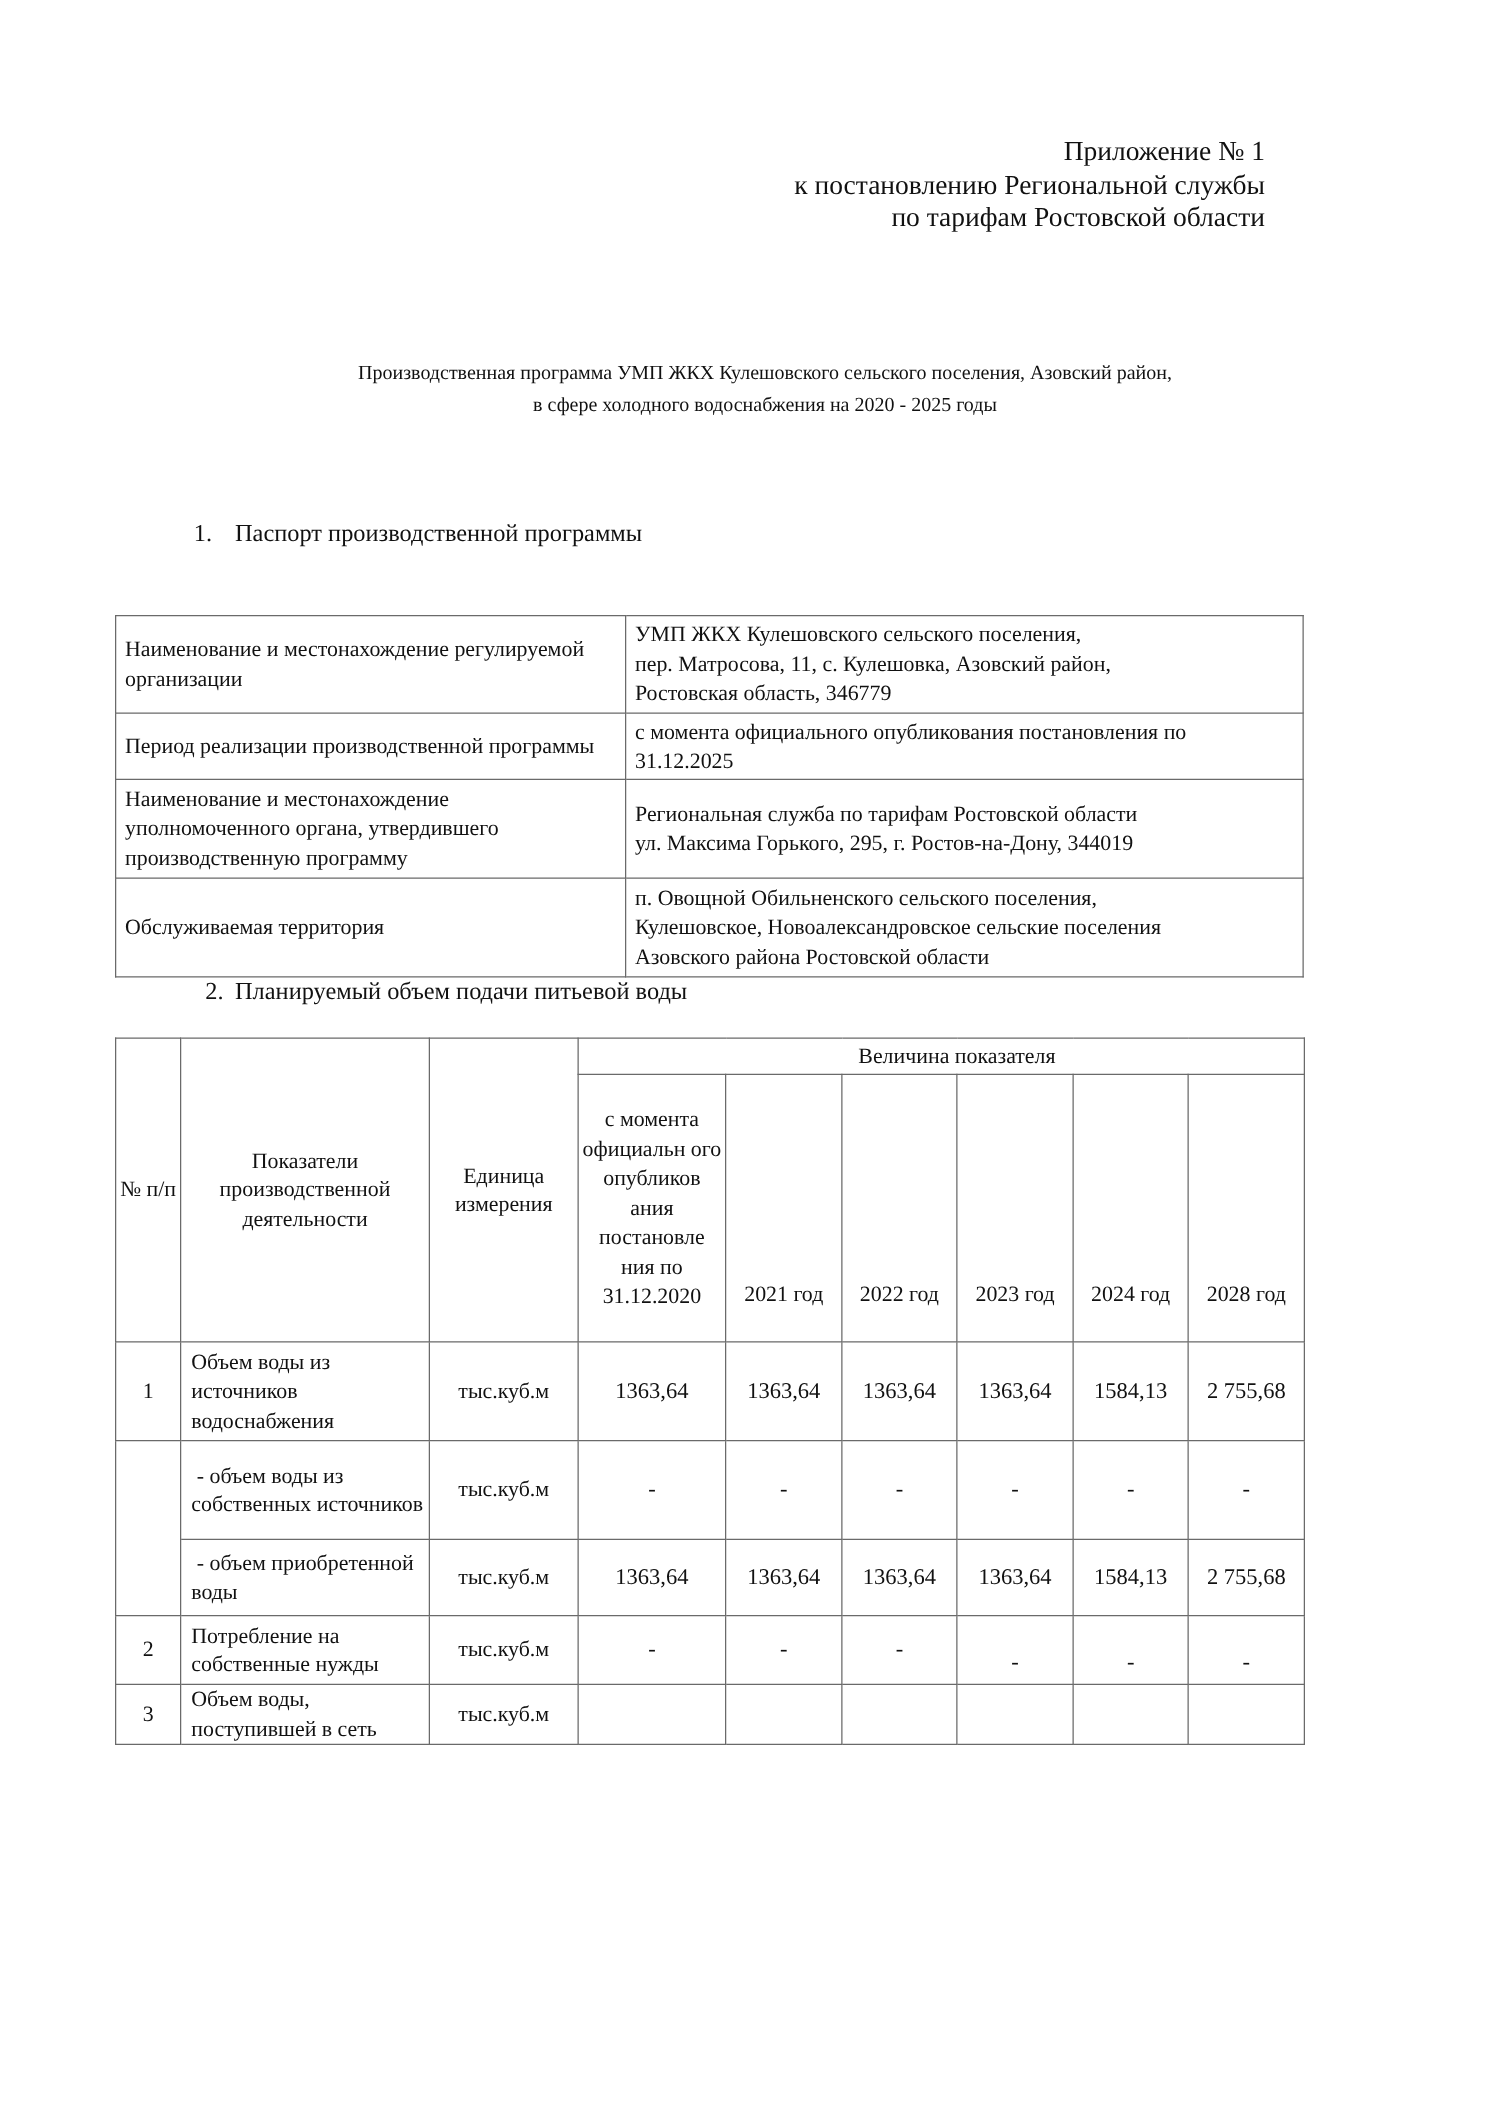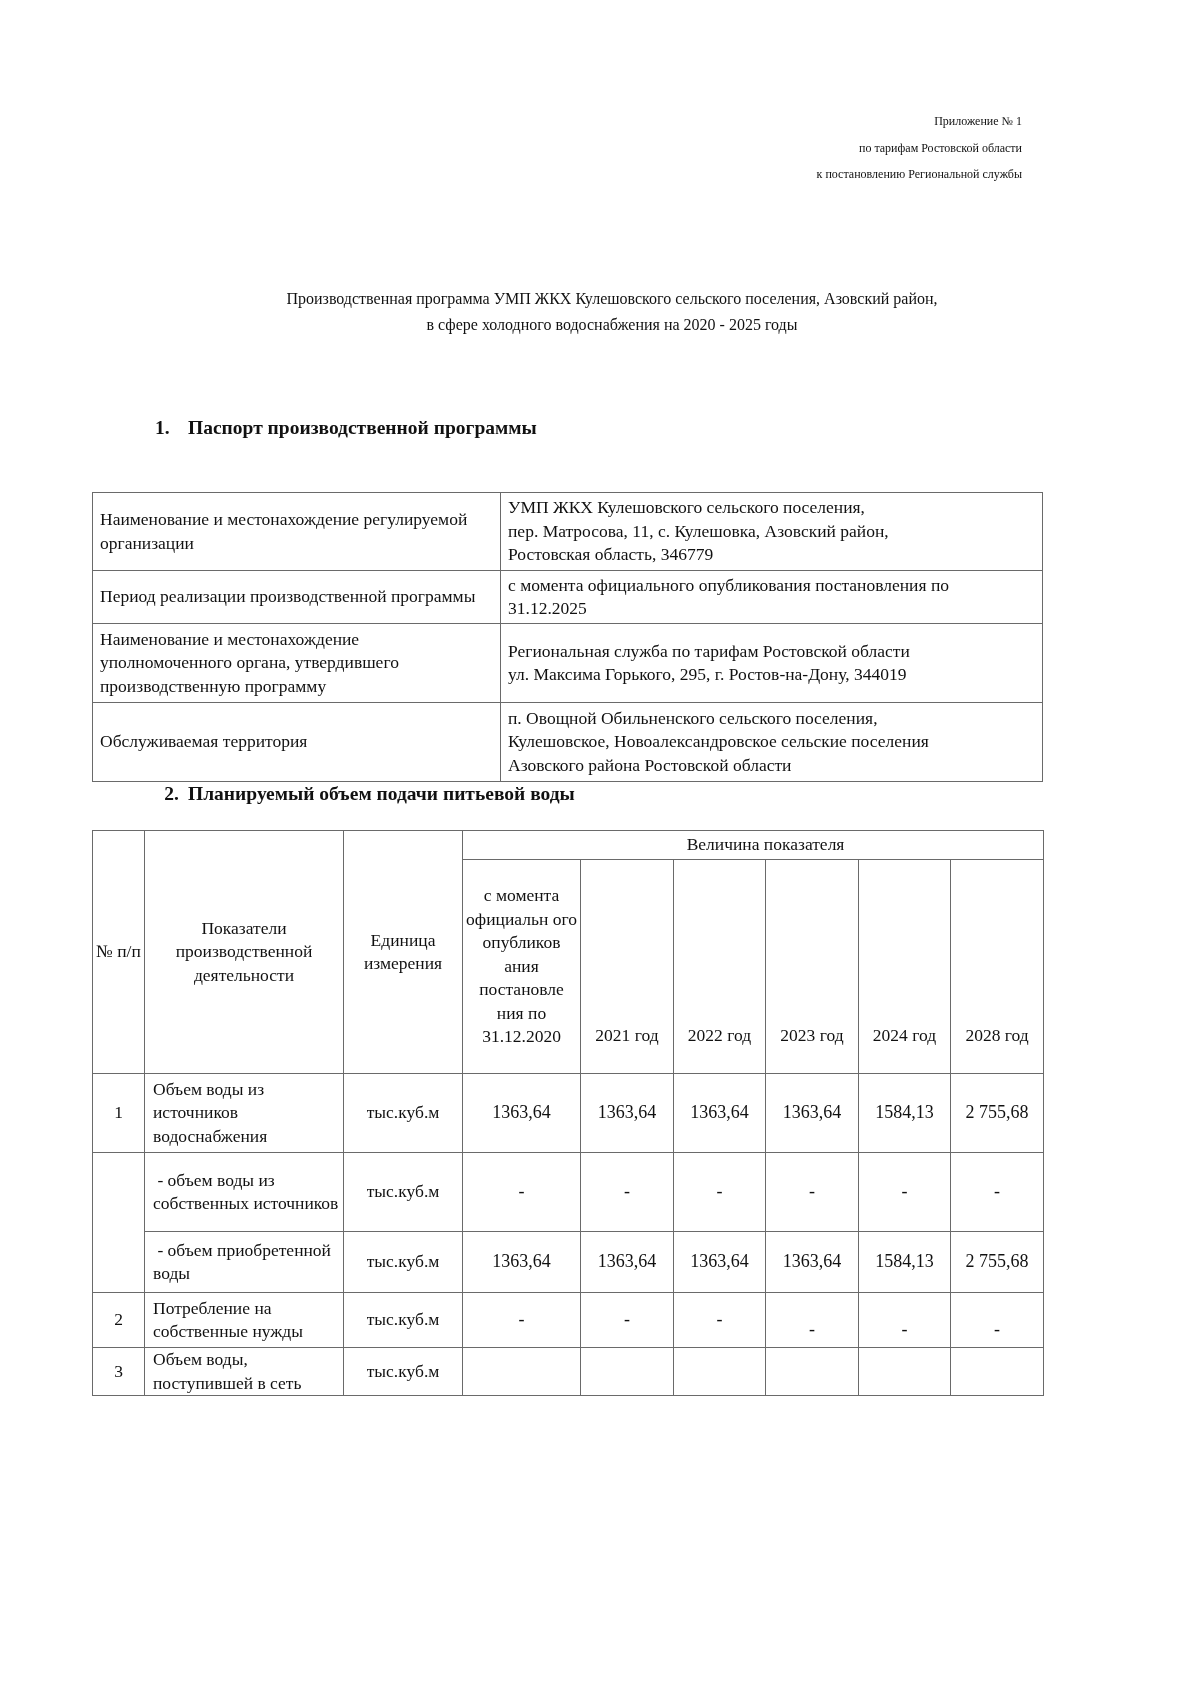--- a/index.html
+++ b/index.html
@@ -2,29 +2,29 @@
 <html><head>
 <meta charset="utf-8">
 <style>
   html, body { margin: 0; padding: 0; background: #ffffff; }
   body {
     width: 1200px; height: 1698px; position: relative; overflow: hidden;
     font-family: "Liberation Serif", "DejaVu Serif", serif;
     color: #111111;
   }
   .appendix {
-    position: absolute; right: 178px; top: 108px;
-    text-align: right; font-size: 12px; line-height: 26.5px;
+    position: absolute; right: 188px; top: 108px;
+    text-align: right; font-size: 22px; line-height: 26.5px;
   }
   .title {
     position: absolute; left: 92px; width: 1040px; top: 286px;
     text-align: center; font-size: 16px; line-height: 26px;
   }
   .section-heading {
-    position: absolute; left: 155px; font-size: 19.5px; line-height: 24px; font-weight: bold;
+    position: absolute; left: 155px; font-size: 19.5px; line-height: 24px;
   }
   .section-heading .num { display: inline-block; width: 33px; }
   #s1 { top: 416px; }
   #s2 { top: 782px; text-align: center; }
 
   table { border-collapse: collapse; position: absolute; }
   td { border: 1.5px solid #6a6a6a; font-size: 17.5px; line-height: 23.5px; padding: 0; }
 
   .passport { left: 92px; top: 492px; width: 951px; }
   .passport td { padding: 2px 7px 2px 7px; vertical-align: middle; }
@@ -46,22 +46,22 @@
   .volume tr.d4 td { height: 48px; }
   .volume tr.d5 td { height: 46px; }
   .volume td.num { font-size: 18px; }
   .volume td.low { vertical-align: bottom; padding-bottom: 6px; }
 </style>
 </head>
 <body>
 
 <div class="appendix">
   <div>Приложение № 1</div>
+  <div>к постановлению Региональной службы</div>
   <div>по тарифам Ростовской области</div>
-  <div>к постановлению Региональной службы</div>
 </div>
 
 <div class="title">
   <div>Производственная программа УМП ЖКХ Кулешовского сельского поселения, Азовский район,</div>
   <div>в сфере холодного водоснабжения на 2020 - 2025 годы</div>
 </div>
 
 <div class="section-heading" id="s1">
   <span class="num">1.</span><span>Паспорт производственной программы</span>
 </div>

